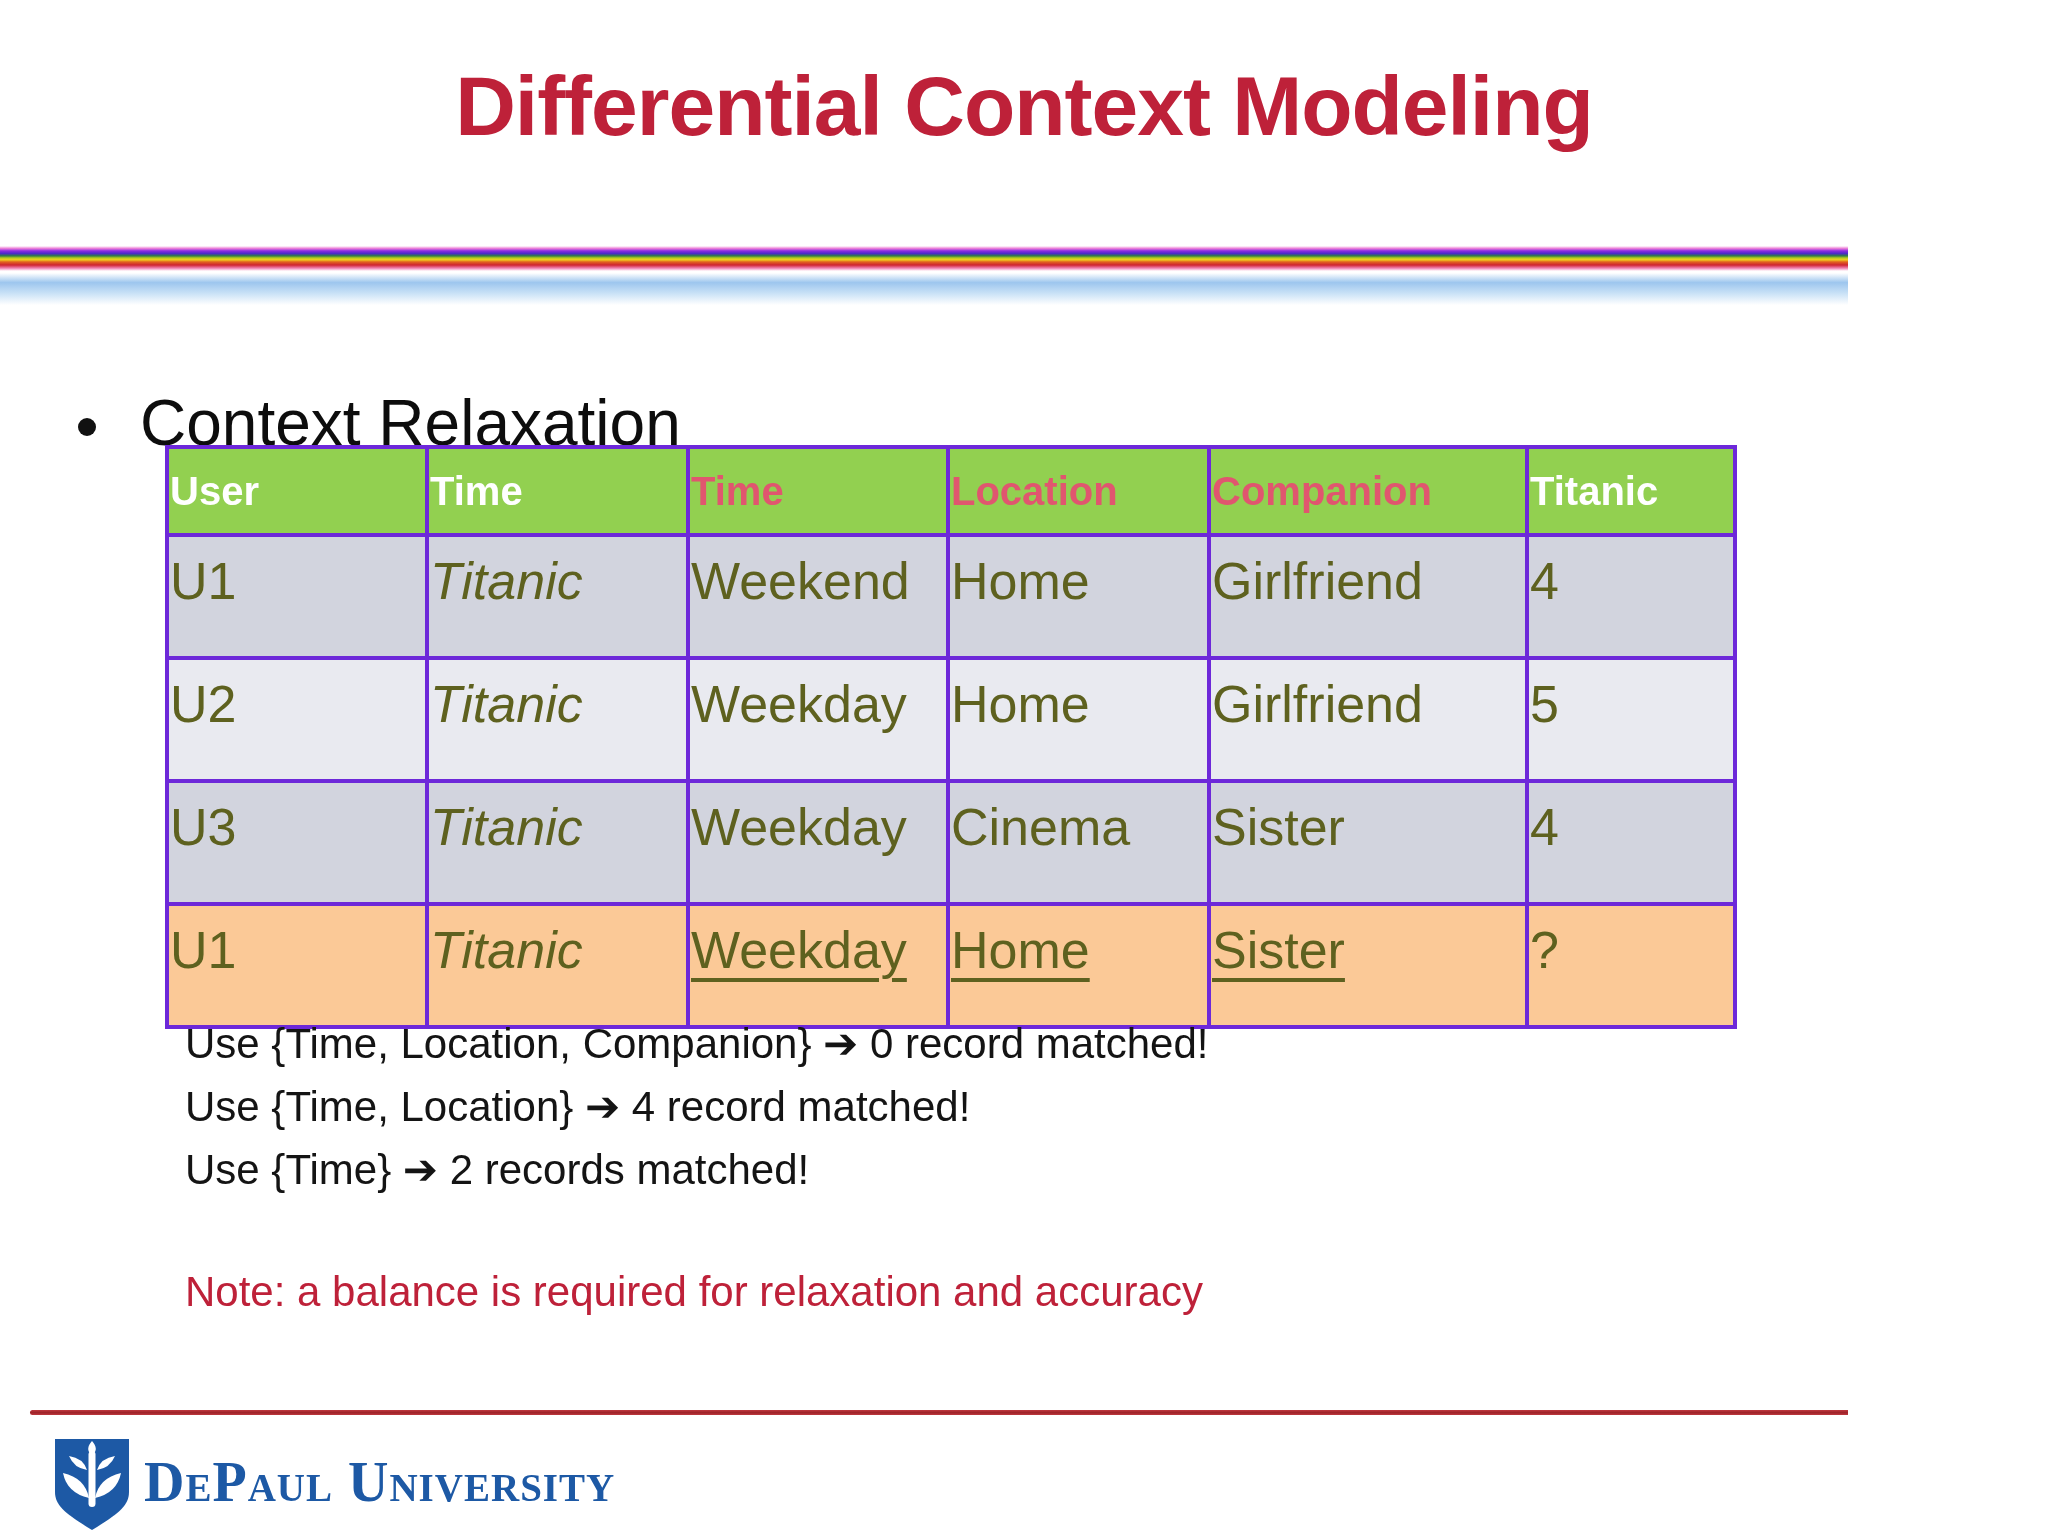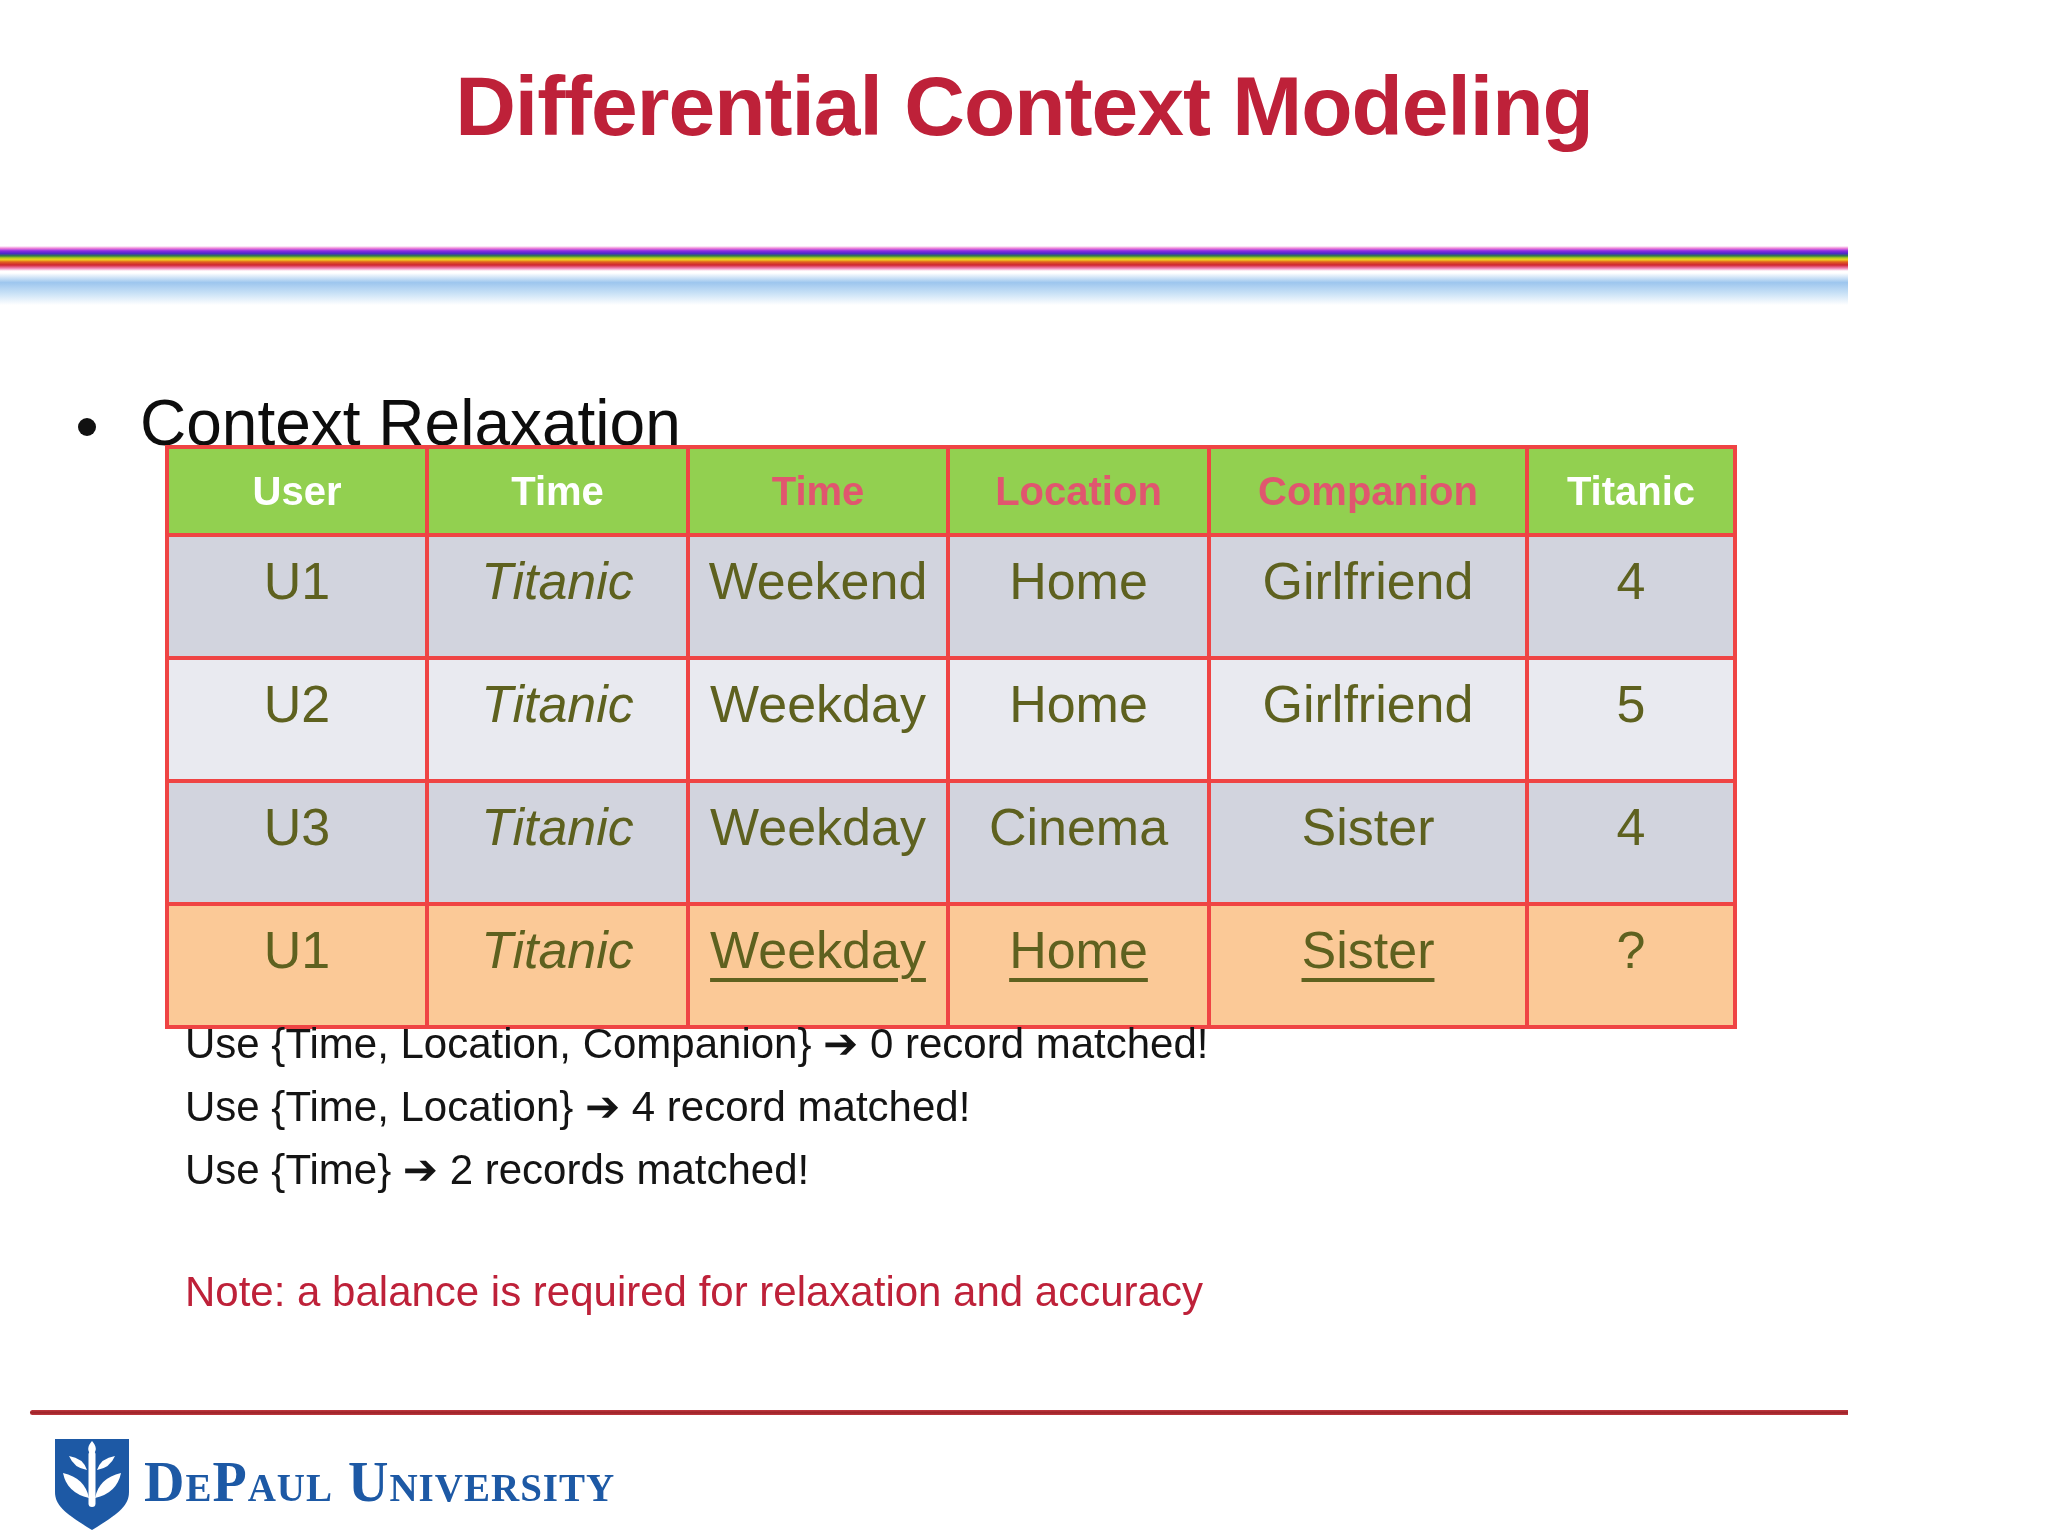--- a/index.html
+++ b/index.html
@@ -89,22 +89,22 @@
   
   .ctx-table {
     position: absolute;
     top: 445px;
     left: 165px;
     width: 1568px;
     border-collapse: collapse;
     table-layout: fixed;
   }
   .ctx-table th, .ctx-table td {
-    border: 4px solid #ef4444;
-    text-align: center;
+    border: 4px solid #6d28d9;
+    text-align: left;
     overflow: hidden;
   }
   .ctx-table th {
     height: 82px;
     background: #92D050;
     font-size: 40px;
     font-weight: bold;
     color: #ffffff;
     vertical-align: middle;
   }

